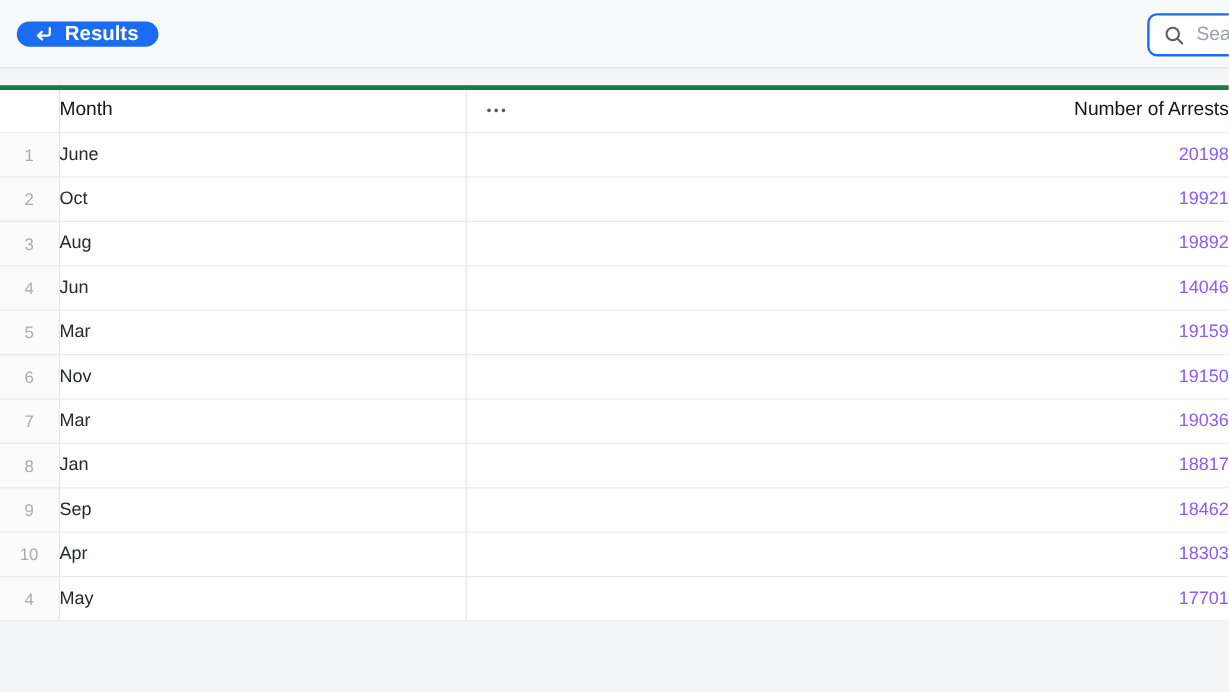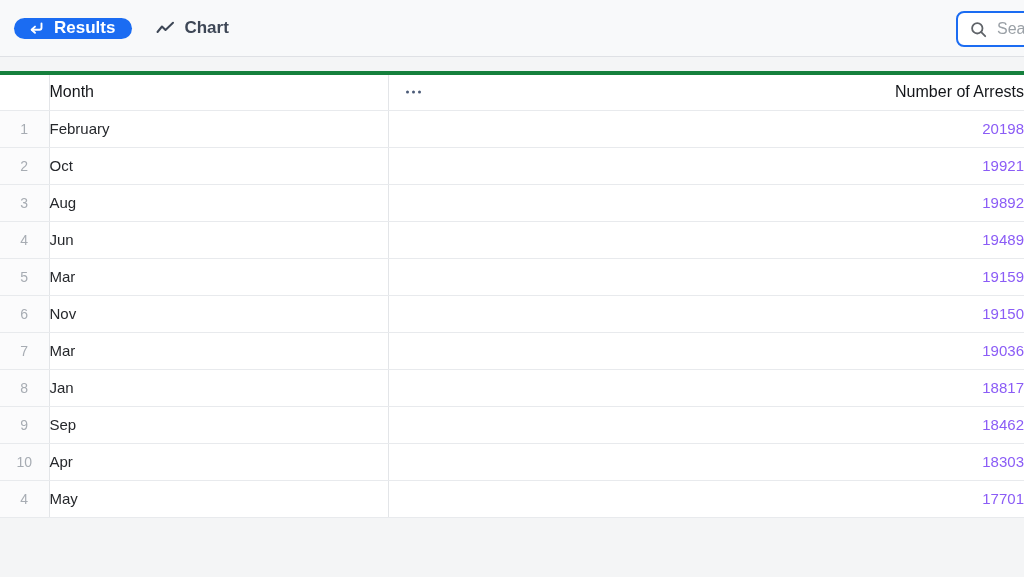--- a/index.html
+++ b/index.html
@@ -170,28 +170,20 @@
   <div class="tab active">
     <span class="icon">
       <svg width="17" height="17" viewBox="0 0 17 17" fill="none">
         <path d="M13.5 3.5v4.2a2 2 0 0 1-2 2H4.2" stroke="#ffffff" stroke-width="1.9" stroke-linecap="round" stroke-linejoin="round"></path>
         <path d="M7 6.6 3.6 9.7 7 12.8" stroke="#ffffff" stroke-width="1.9" stroke-linecap="round" stroke-linejoin="round"></path>
       </svg>
     </span>
     <span>Results</span>
   </div>
 
-  <div class="tab inactive">
-    <span class="icon">
-      <svg width="19" height="15" viewBox="0 0 19 15" fill="none">
-        <path d="M1.5 11 L6 5.5 L9.5 9 L17 1.8" stroke="#3e4756" stroke-width="2" stroke-linecap="round" stroke-linejoin="round"></path>
-      </svg>
-    </span>
-    <span>Chart</span>
-  </div>
 
   <div class="search-wrap">
     <span class="search-icon">
       <svg width="17" height="17" viewBox="0 0 17 17" fill="none">
         <circle cx="7.3" cy="7.3" r="5.2" stroke="#5f6368" stroke-width="1.8"></circle>
         <path d="M11.2 11.2 L15.2 15.2" stroke="#5f6368" stroke-width="1.8" stroke-linecap="round"></path>
       </svg>
     </span>
     <input class="search-input" type="text" placeholder="Search" style="">
   </div>
@@ -214,37 +206,37 @@
               <i></i>
               <i></i>
             </span>
           <span>Number of Arrests</span>
         </th>
       </tr>
     </thead>
     <tbody id="table-body">
         <tr>
           <td class="c-index">1</td>
-          <td class="c-label">February</td>
+          <td class="c-label">June</td>
           <td class="c-value">20198</td>
         </tr>
         <tr>
           <td class="c-index">2</td>
           <td class="c-label">Oct</td>
           <td class="c-value">19921</td>
         </tr>
         <tr>
           <td class="c-index">3</td>
           <td class="c-label">Aug</td>
           <td class="c-value">19892</td>
         </tr>
         <tr>
           <td class="c-index">4</td>
           <td class="c-label">Jun</td>
-          <td class="c-value">19489</td>
+          <td class="c-value">14046</td>
         </tr>
         <tr>
           <td class="c-index">5</td>
           <td class="c-label">Mar</td>
           <td class="c-value">19159</td>
         </tr>
         <tr>
           <td class="c-index">6</td>
           <td class="c-label">Nov</td>
           <td class="c-value">19150</td>

